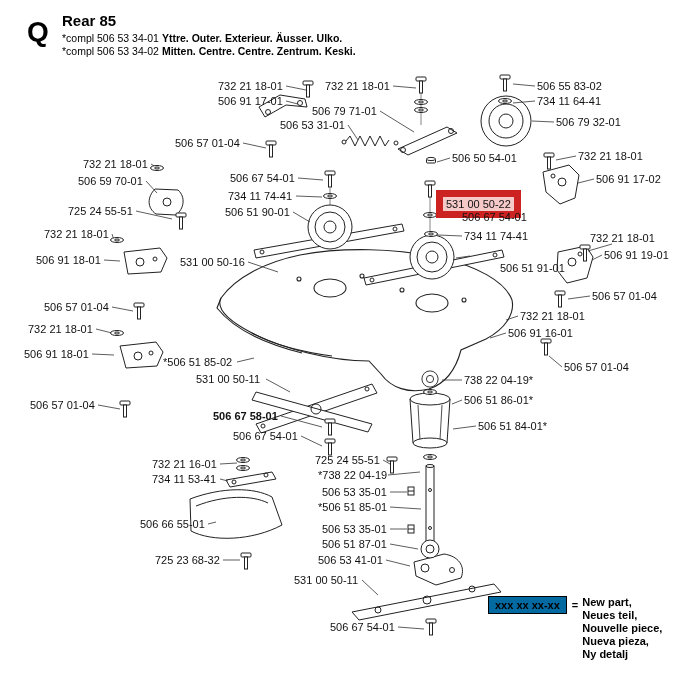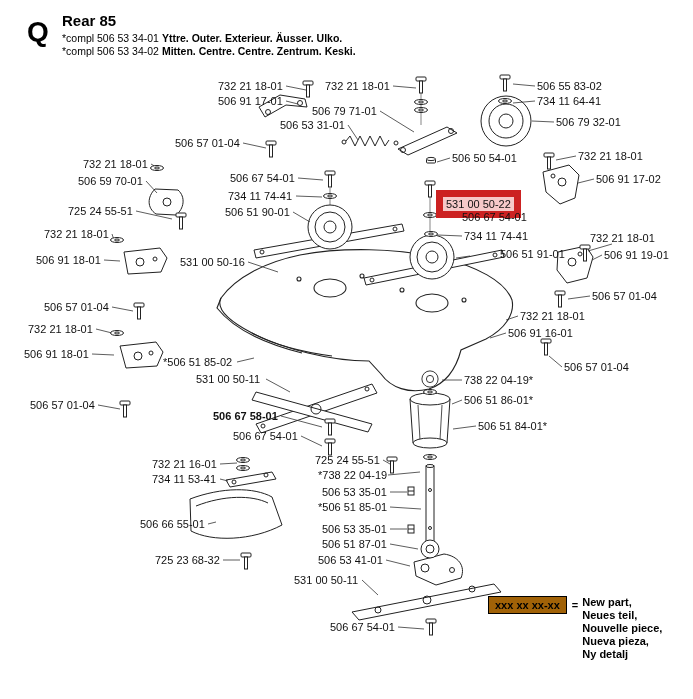--- a/index.html
+++ b/index.html
@@ -7,21 +7,21 @@
   #diagram-svg{position:absolute;left:0;top:0;}
   #labels-layer{position:absolute;left:0;top:0;width:693px;height:699px;pointer-events:none;}
   .part-label{position:absolute;font-size:11px;line-height:12px;color:#111;white-space:nowrap;pointer-events:auto;cursor:default;}
   .part-label.highlighted{border:7px solid #0f172a;background:#f6c9c9;padding:1px 3px;margin-left:-4px;margin-top:-2px;}
   .qletter{position:absolute;left:27px;top:16px;font-size:28px;font-weight:bold;color:#000;}
   .hdr{position:absolute;left:62px;top:12px;color:#000;}
   .hdr .title{font-size:15px;font-weight:bold;margin-bottom:3px;}
   .compl{font-size:10.5px;line-height:12.5px;}
   .compl b{margin-left:3px;}
   .legend{position:absolute;left:488px;top:596px;display:flex;align-items:flex-start;color:#000;}
-  .legend-box{display:inline-block;border:1px solid #000;padding:2px 6px;font-size:11px;font-weight:bold;background:#a16207;}
+  .legend-box{display:inline-block;border:1px solid #000;padding:2px 6px;font-size:11px;font-weight:bold;background:#0369a1;}
   .legend-eq{font-size:11px;font-weight:bold;margin:3px 4px 0 5px;}
   .legend-lines{font-size:11px;font-weight:bold;line-height:13px;}
 </style>
 </head>
 <body>
 
 <div id="stage">
 
   <svg id="diagram-svg" width="693" height="699" viewBox="0 0 693 699">
     <defs>
@@ -311,21 +311,21 @@
       <div class="part-label" style="left: 68px; top: 205px;">725 24 55-51</div>
       <div class="part-label" style="left: 228px; top: 190px;">734 11 74-41</div>
       <div class="part-label" style="left: 225px; top: 206px;">506 51 90-01</div>
       <div class="part-label highlighted" style="left: 440px; top: 192px; border-color: rgb(204, 34, 34); background: rgb(246, 201, 201);">531 00 50-22</div>
       <div class="part-label" style="left: 462px; top: 211px;">506 67 54-01</div>
       <div class="part-label" style="left: 44px; top: 228px;">732 21 18-01</div>
       <div class="part-label" style="left: 464px; top: 230px;">734 11 74-41</div>
       <div class="part-label" style="left: 590px; top: 232px;">732 21 18-01</div>
       <div class="part-label" style="left: 36px; top: 254px;">506 91 18-01</div>
       <div class="part-label" style="left: 180px; top: 256px;">531 00 50-16</div>
-      <div class="part-label" style="left: 472px; top: 248px; padding-left: 28px;">506 51 91-01</div>
+      <div class="part-label" style="left: 472px; top: 262px; padding-left: 28px;">506 51 91-01</div>
       <div class="part-label" style="left: 604px; top: 249px;">506 91 19-01</div>
       <div class="part-label" style="left: 44px; top: 301px;">506 57 01-04</div>
       <div class="part-label" style="left: 592px; top: 290px;">506 57 01-04</div>
       <div class="part-label" style="left: 28px; top: 323px;">732 21 18-01</div>
       <div class="part-label" style="left: 520px; top: 310px;">732 21 18-01</div>
       <div class="part-label" style="left: 24px; top: 348px;">506 91 18-01</div>
       <div class="part-label" style="left: 508px; top: 327px;">506 91 16-01</div>
       <div class="part-label" style="left: 163px; top: 356px;">*506 51 85-02</div>
       <div class="part-label" style="left: 564px; top: 361px;">506 57 01-04</div>
       <div class="part-label" style="left: 196px; top: 373px;">531 00 50-11</div>

